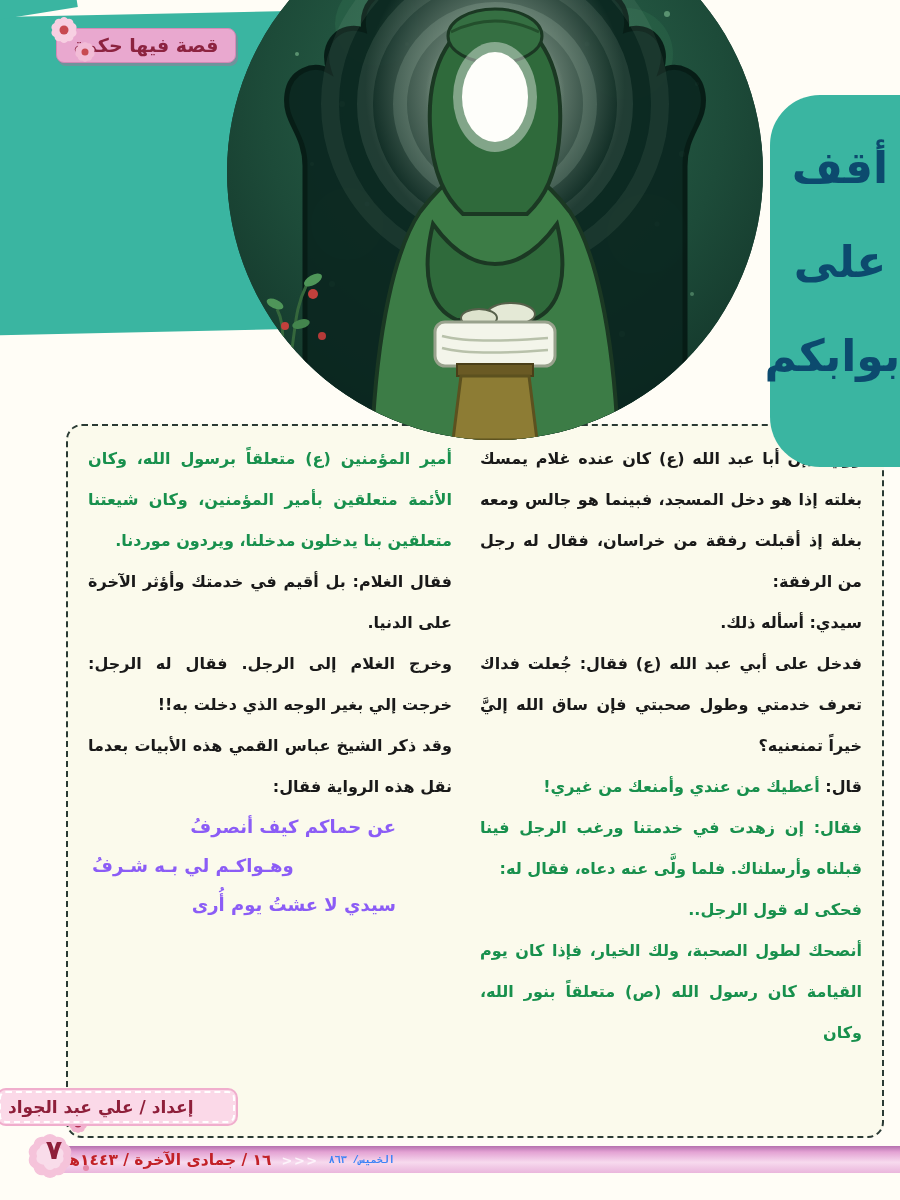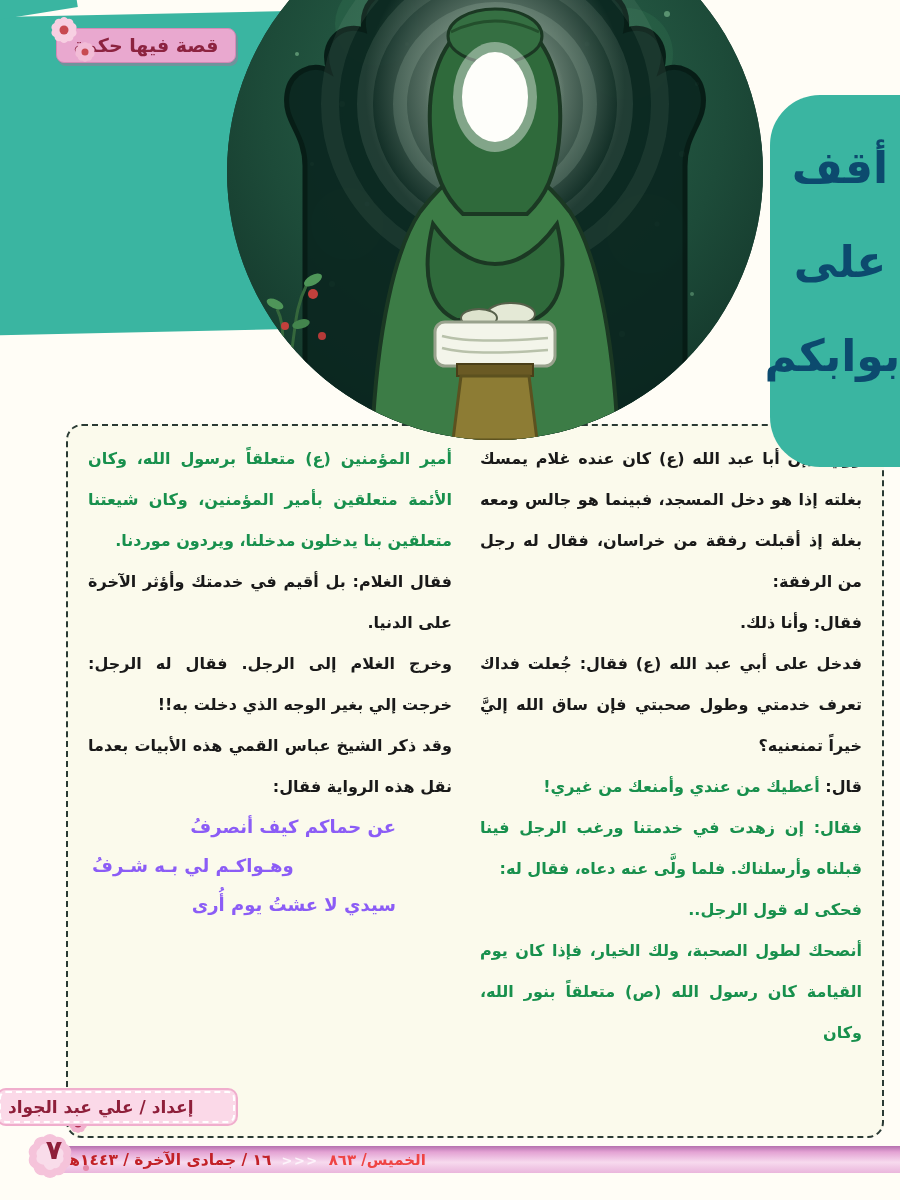--- a/index.html
+++ b/index.html
@@ -50,21 +50,21 @@
           z-index:9;box-sizing:border-box;}
   .credit span{color:#8e1f3a;font-weight:bold;font-size:17px;}
 
   .footer-bar{position:absolute;left:58px;top:1146px;width:842px;height:27px;
               background:linear-gradient(180deg,#b470ae 0,#e3a2d3 22%,#f7daee 60%,#eab6dc 100%);
               border-radius:4px 0 0 4px;z-index:5;}
   .footer-text{position:absolute;left:64px;top:1148px;height:24px;display:flex;direction:ltr;
                align-items:center;gap:10px;z-index:7;}
   .f-date{color:#c22127;font-weight:bold;font-size:15.5px;direction:rtl;white-space:nowrap;}
   .f-arrows{color:#fdf4fb;font-size:13px;font-weight:bold;letter-spacing:1.5px;}
-  .f-issue{color:#ef4444;font-size:15px;font-weight:bold;direction:rtl;white-space:nowrap;}
+  .f-issue{color:#3b82f6;font-size:10px;font-weight:bold;direction:rtl;white-space:nowrap;font-family:Liberation Mono, monospace;}
 
   .page-flower{position:absolute;left:12px;top:1112px;z-index:8;}
   .page-num{position:absolute;left:38px;top:1134px;width:32px;text-align:center;color:#8e1f3a;
             font-size:27px;font-weight:bold;z-index:9;}
 </style>
 </head>
 <body>
 
 <div class="page">
 
@@ -187,21 +187,21 @@
         <ellipse rx="5.5" ry="10" transform="rotate(216)"></ellipse>
       <ellipse rx="5.5" ry="10" transform="rotate(288)"></ellipse>
     </g>
     <circle cx="45" cy="40" r="3.5" fill="#c84a50"></circle>
   </svg>
 
   <div class="article-box">
     <div class="cols">
       <div class="col-right">
         <p class="para">رُوي: (إن أبا عبد الله (ع) كان عنده غلام يمسك بغلته إذا هو دخل المسجد، فبينما هو جالس ومعه بغلة إذ أقبلت رفقة من خراسان، فقال له رجل من الرفقة:</p>
-        <p class="para">فقال: وأنا ذلك.</p>
+        <p class="para">سيدي: أسأله ذلك.</p>
         <p class="para">فدخل على أبي عبد الله (ع) فقال: جُعلت فداك تعرف خدمتي وطول صحبتي فإن ساق الله إليَّ خيراً تمنعنيه؟</p>
         <p class="para"><span>قال:</span> <span class="green">أعطيك من عندي وأمنعك من غيري!</span></p>
         <p class="para green">فقال: إن زهدت في خدمتنا ورغب الرجل فينا قبلناه وأرسلناك. فلما ولَّى عنه دعاه، فقال له:</p>
         <p class="para green">فحكى له قول الرجل..</p>
         <p class="para green">أنصحك لطول الصحبة، ولك الخيار، فإذا كان يوم القيامة كان رسول الله (ص) متعلقاً بنور الله، وكان</p>
       </div>
       <div class="col-left">
         <p class="para green">أمير المؤمنين (ع) متعلقاً برسول الله، وكان الأئمة متعلقين بأمير المؤمنين، وكان شيعتنا متعلقين بنا يدخلون مدخلنا، ويردون موردنا.</p>
         <p class="para">فقال الغلام: بل أقيم في خدمتك وأؤثر الآخرة على الدنيا.</p>
         <p class="para">وخرج الغلام إلى الرجل. فقال له الرجل: خرجت إلي بغير الوجه الذي دخلت به!!</p>

